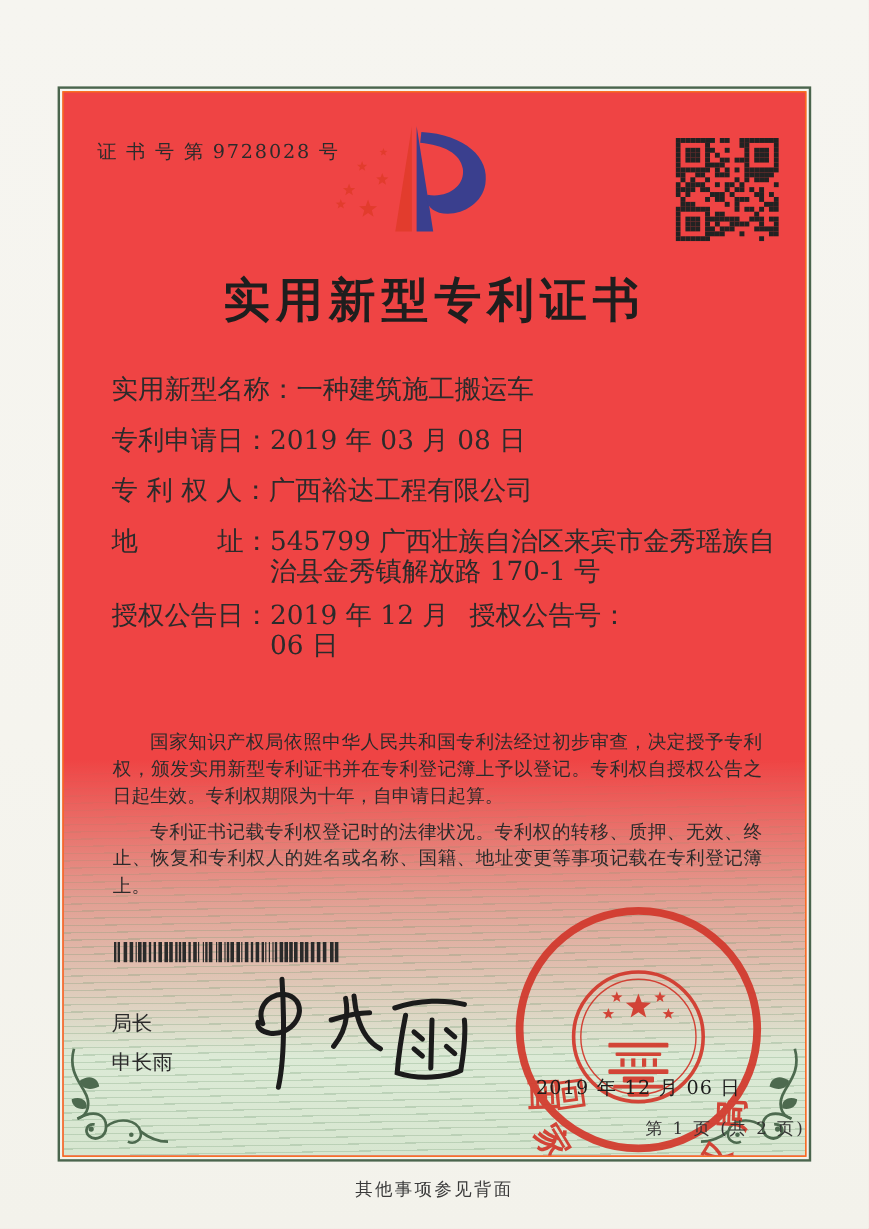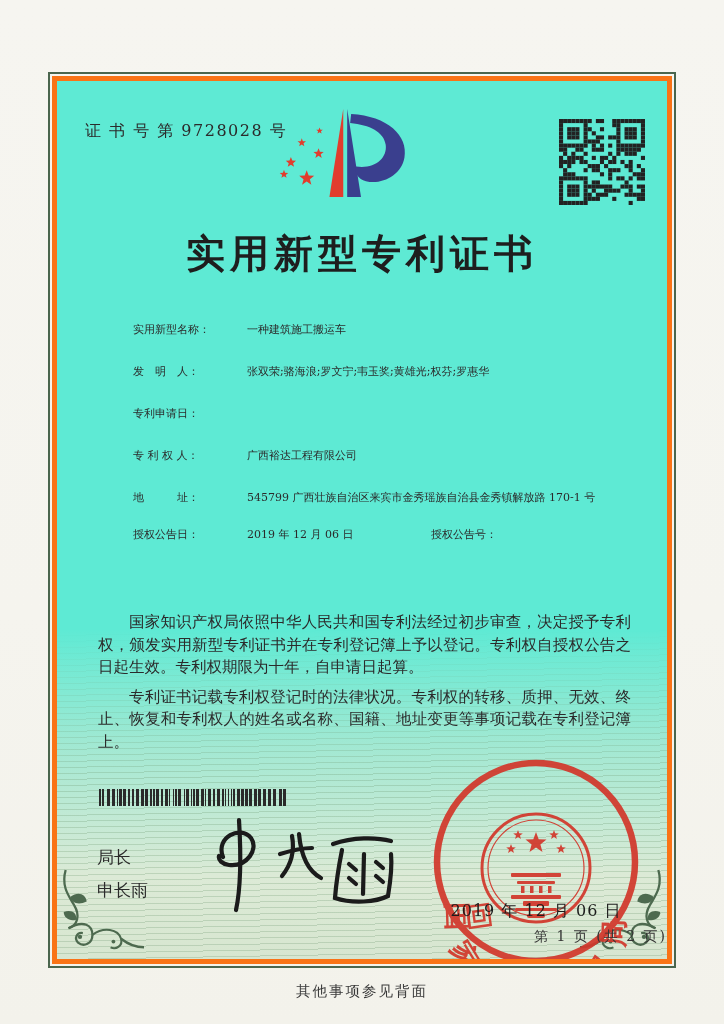--- a/index.html
+++ b/index.html
@@ -6,40 +6,40 @@
   body{
     width:724px;height:1024px;position:relative;overflow:hidden;
     background:linear-gradient(180deg,#f6f5f0 0%,#f5f4ee 60%,#f3f2eb 100%);
     font-family:"DejaVu Serif","Liberation Serif",serif;color:#2b2b2b;
   }
   .frame{
     position:absolute;left:48px;top:72px;width:628px;height:896px;
     border:2px solid #4a654d;box-sizing:border-box;
   }
   .frame-inner{
-    position:absolute;inset:2px;border:5px solid #f97316;
-    background:#5eead4;overflow:hidden;
+    position:absolute;inset:2px;border:1px solid #f97316;
+    background:#ef4444;overflow:hidden;
   }
   .tint{
     position:absolute;left:0;right:0;bottom:0;height:330px;pointer-events:none;
     background:linear-gradient(180deg,rgba(216,231,209,0) 0%,rgba(216,231,209,.55) 35%,#dcead6 75%,#d7e6d0 100%);
   }
   .stripes{
     position:absolute;left:0;right:0;bottom:0;height:330px;pointer-events:none;
     background:repeating-linear-gradient(179deg,rgba(110,152,112,.28) 0 1px,rgba(110,152,112,0) 1px 6px);
     -webkit-mask-image:linear-gradient(180deg,transparent 0,#000 45%);
             mask-image:linear-gradient(180deg,transparent 0,#000 45%);
   }
   .content{position:absolute;inset:0;}
   .cert-no{position:absolute;left:28px;top:40px;font-size:16px;letter-spacing:1.5px;}
   .logo{position:absolute;left:50%;top:20px;transform:translateX(-55%);width:158px;height:114px;}
   .qr{position:absolute;right:22px;top:38px;width:86px;height:86px;}
   .title{position:absolute;left:0;right:0;top:146px;text-align:center;
     font-size:39px;font-weight:bold;letter-spacing:5px;color:#1e1e1e;}
-  .fields{position:absolute;left:40px;right:16px;top:236px;font-size:11px;margin-left:36px;}
+  .fields{position:absolute;left:40px;right:16px;top:236px;font-size:22px;}
   .frow{display:flex;margin-bottom:17px;line-height:25px;}
   .flabel{flex:0 0 114px;white-space:pre;}
   .fvalue{flex:1;}
   .frow-addr{margin-bottom:12px;}
   .frow-grant{display:flex;line-height:25px;}
   .pair{display:flex;}
   .pair1{width:298px;}
   .paras{position:absolute;left:40px;right:36px;top:530px;font-size:15.5px;
     line-height:22.5px;text-align:justify;}
   .paras p{margin:0 0 7px 1px;text-indent:2em;}
@@ -337,25 +337,22 @@
         </svg>
 
       <div class="title">实用新型专利证书</div>
 
       <div class="fields">
         <div class="frow">
           <span class="flabel">实用新型名称：</span>
           <span class="fvalue">一种建筑施工搬运车</span>
         </div>
         <div class="frow">
-          <span class="flabel">发　明　人：</span>
-          <span class="fvalue">张双荣;骆海浪;罗文宁;韦玉奖;黄雄光;权芬;罗惠华</span>
-        </div>
-        <div class="frow">
           <span class="flabel">专利申请日：</span>
+          <span class="fvalue">2019 年 03 月 08 日</span>
         </div>
         <div class="frow">
           <span class="flabel">专 利 权 人：</span>
           <span class="fvalue">广西裕达工程有限公司</span>
         </div>
         <div class="frow frow-addr">
           <span class="flabel">地　　　址：</span>
           <span class="fvalue" style="max-width:452px;">545799 广西壮族自治区来宾市金秀瑶族自治县金秀镇解放路 170-1 号</span>
         </div>
         <div class="frow-grant">

